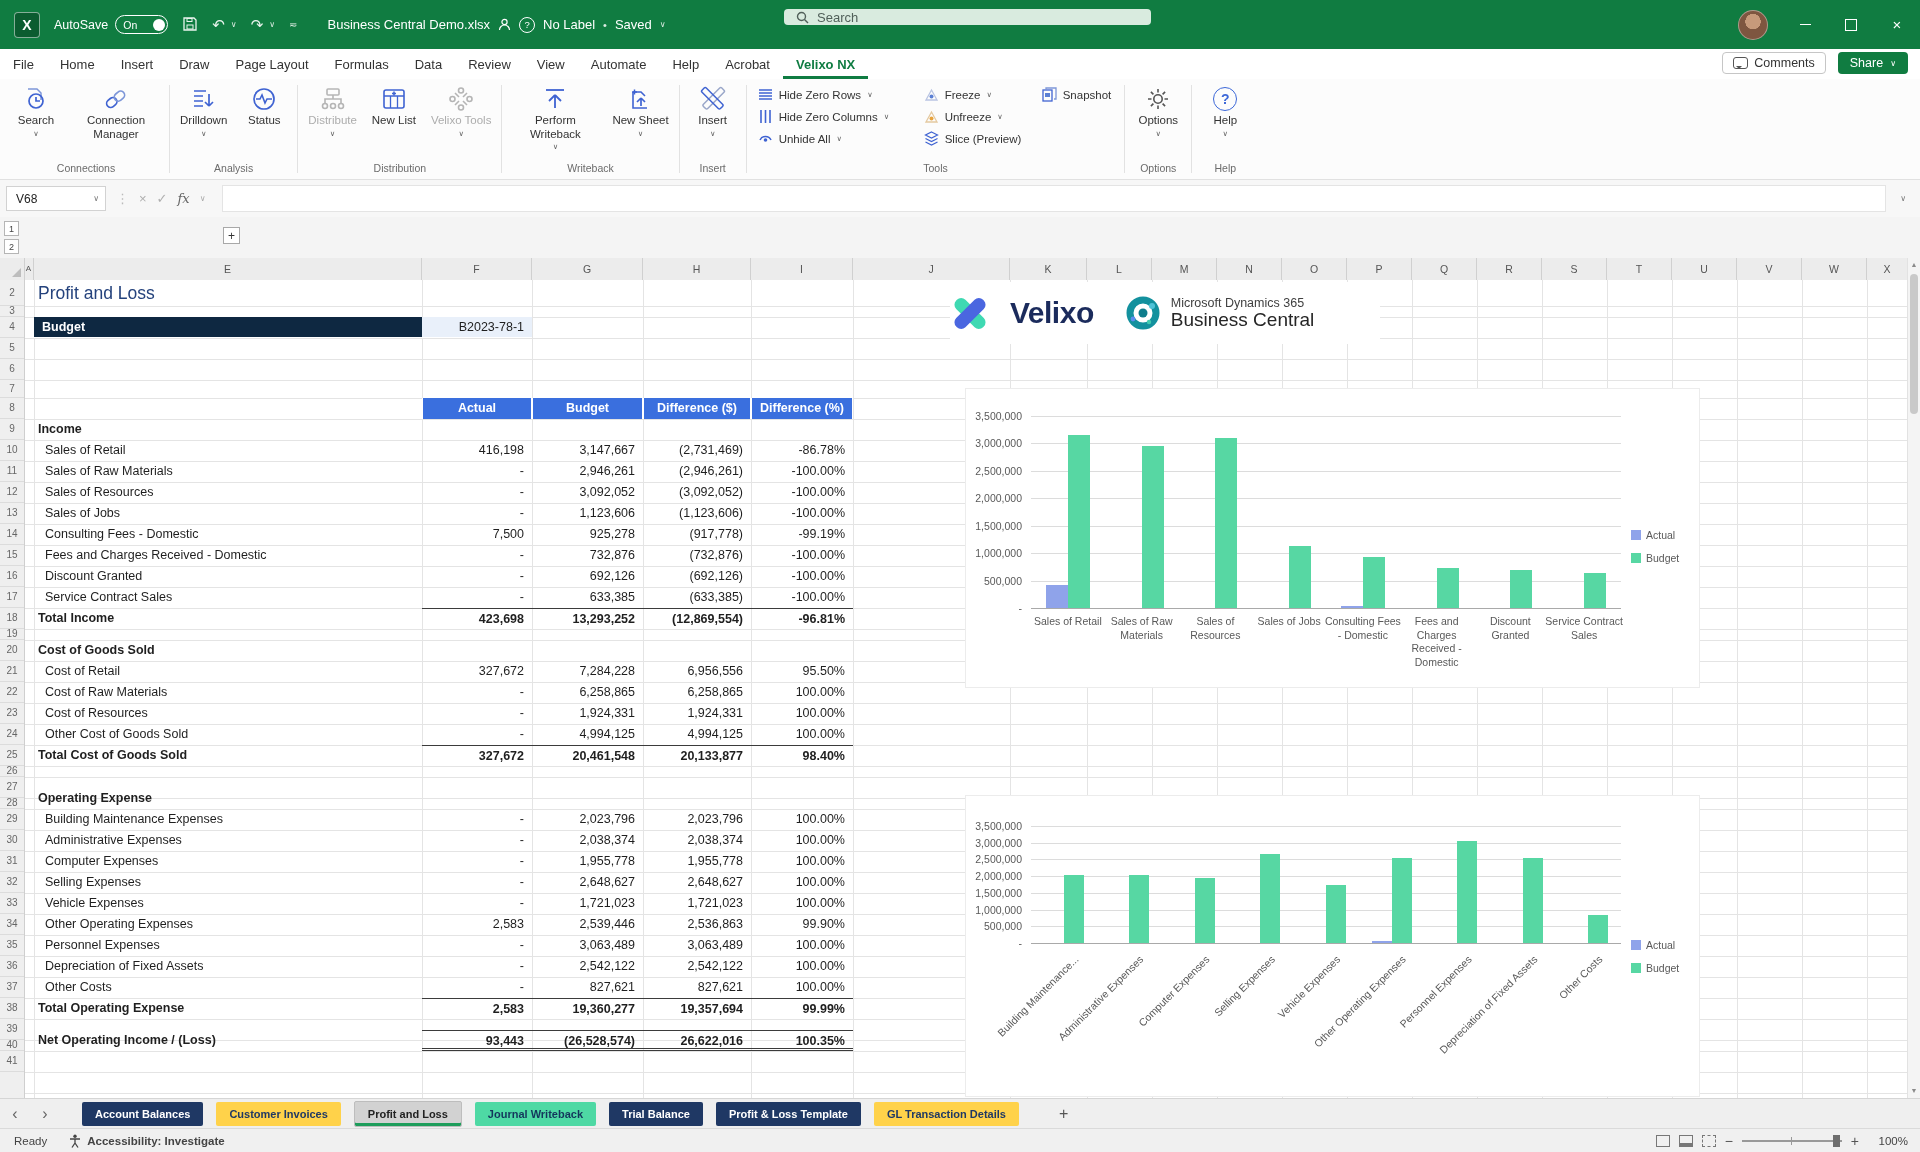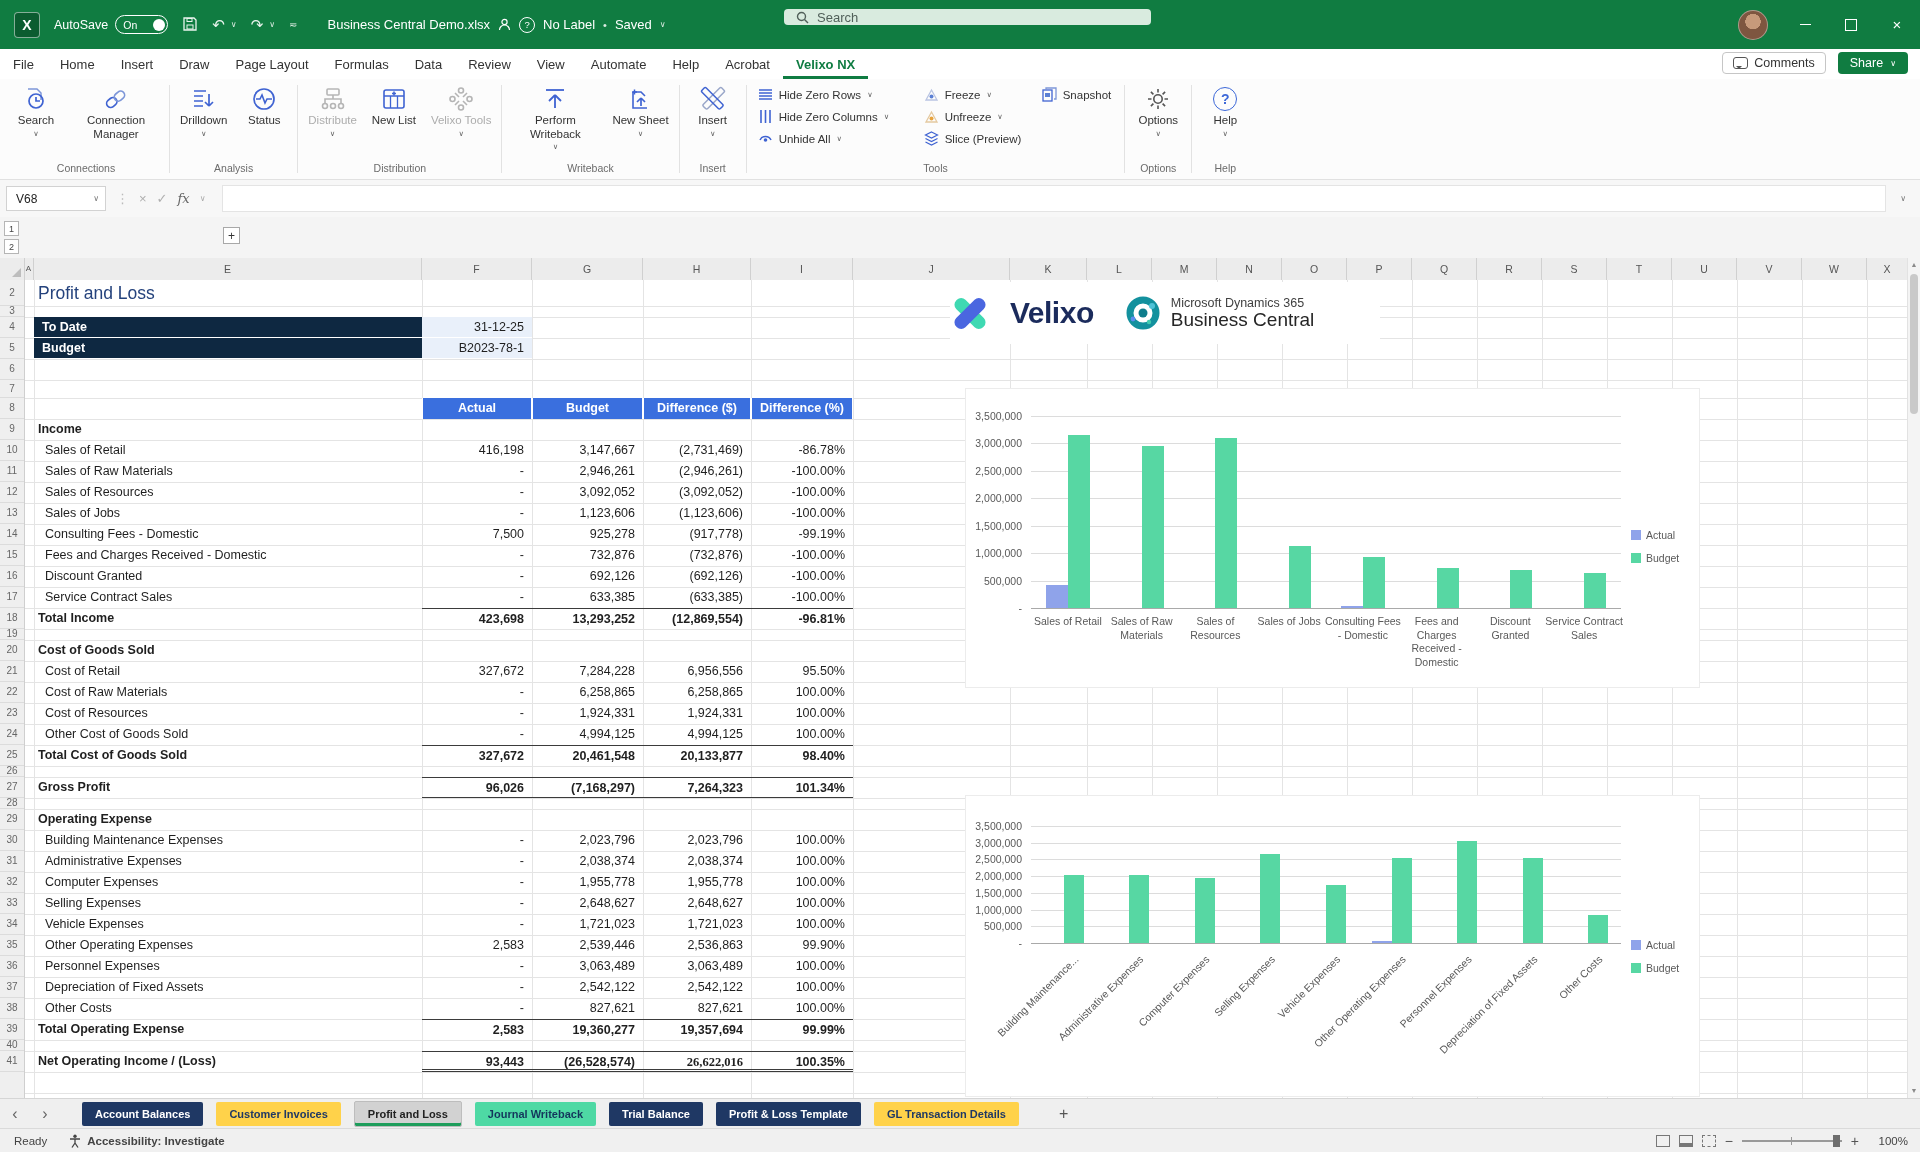--- a/index.html
+++ b/index.html
@@ -584,24 +584,20 @@
           <div class="gcell" style="height: 21px; line-height: 20px;">36</div>
           <div class="gcell" style="height: 21px; line-height: 20px;">37</div>
           <div class="gcell" style="height: 21px; line-height: 20px;">38</div>
           <div class="gcell" style="height: 21px; line-height: 20px;">39</div>
           <div class="gcell" style="height: 11px; line-height: 10px;">40</div>
           <div class="gcell" style="height: 21px; line-height: 20px;">41</div>
         </div>
       <div class="sheet-title">Profit and Loss</div>
       <div class="params" id="params">
           <div class="prow">
-            <div class="plab">To Date</div>
-            <div class="pval">31-12-25</div>
-          </div>
-          <div class="prow">
             <div class="plab">Budget</div>
             <div class="pval">B2023-78-1</div>
           </div>
         </div>
       <div class="pltable" id="pltable">
           <div class="plrow header" style="height: 21px;">
             <div class="plc label"></div>
             <div class="plc hcell" style="width: 110px;">Actual</div>
             <div class="plc hcell" style="width: 111px;">Budget</div>
             <div class="plc hcell" style="width: 108px;">Difference ($)</div>
@@ -714,27 +710,20 @@
             <div class="plc num" style="width: 102px;">100.00%</div>
           </div>
           <div class="plrow total" style="height: 21px;">
             <div class="plc label">Total Cost of Goods Sold</div>
             <div class="plc num" style="width: 110px;">327,672</div>
             <div class="plc num" style="width: 111px;">20,461,548</div>
             <div class="plc num" style="width: 108px;">20,133,877</div>
             <div class="plc num" style="width: 102px;">98.40%</div>
           </div>
           <div class="plrow spacer" style="height: 11px;"></div>
-          <div class="plrow grand" style="height: 21px;">
-            <div class="plc label">Gross Profit</div>
-            <div class="plc num" style="width: 110px;">96,026</div>
-            <div class="plc num" style="width: 111px;">(7,168,297)</div>
-            <div class="plc num" style="width: 108px;">7,264,323</div>
-            <div class="plc num" style="width: 102px;">101.34%</div>
-          </div>
           <div class="plrow spacer" style="height: 11px;"></div>
           <div class="plrow section" style="height: 21px;">
             <div class="plc label">Operating Expense</div>
             <div class="plc num" style="width: 110px;"></div>
             <div class="plc num" style="width: 111px;"></div>
             <div class="plc num" style="width: 108px;"></div>
             <div class="plc num" style="width: 102px;"></div>
           </div>
           <div class="plrow item" style="height: 21px;">
             <div class="plc label">Building Maintenance Expenses</div>
@@ -804,21 +793,21 @@
             <div class="plc num" style="width: 110px;">2,583</div>
             <div class="plc num" style="width: 111px;">19,360,277</div>
             <div class="plc num" style="width: 108px;">19,357,694</div>
             <div class="plc num" style="width: 102px;">99.99%</div>
           </div>
           <div class="plrow spacer" style="height: 11px;"></div>
           <div class="plrow grand dbl" style="height: 21px;">
             <div class="plc label">Net Operating Income / (Loss)</div>
             <div class="plc num" style="width: 110px;">93,443</div>
             <div class="plc num" style="width: 111px;">(26,528,574)</div>
-            <div class="plc num" style="width: 108px; font-family: Liberation Serif, serif;">26,622,016</div>
+            <div class="plc num" style="width: 108px;">26,622,016</div>
             <div class="plc num" style="width: 102px;">100.35%</div>
           </div>
         </div>
 
       <div class="logobox">
         <span class="vx-mark">
           <span class="vx-bar" style="transform:rotate(45deg);background:#3FD9B2;"></span>
           <span class="vx-bar" style="transform:rotate(-45deg);background:#4A66E0;"></span>
         </span>
         <span class="vx-word">Velixo</span>

